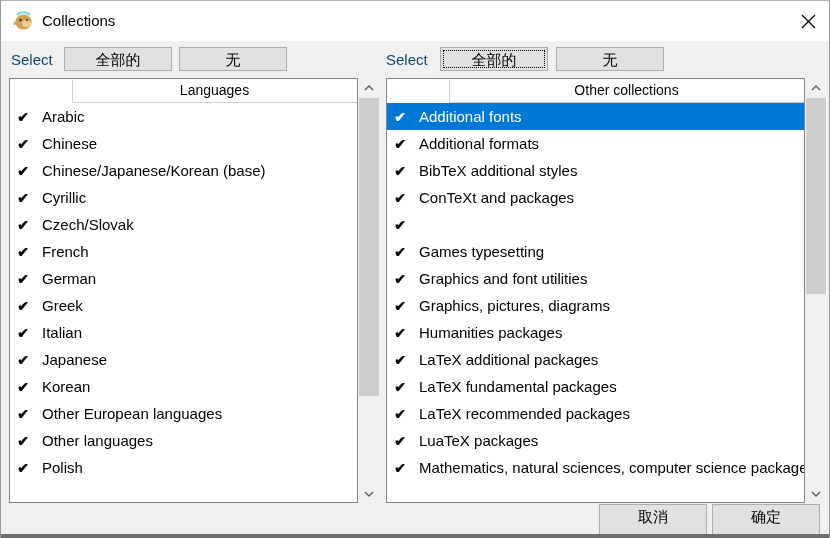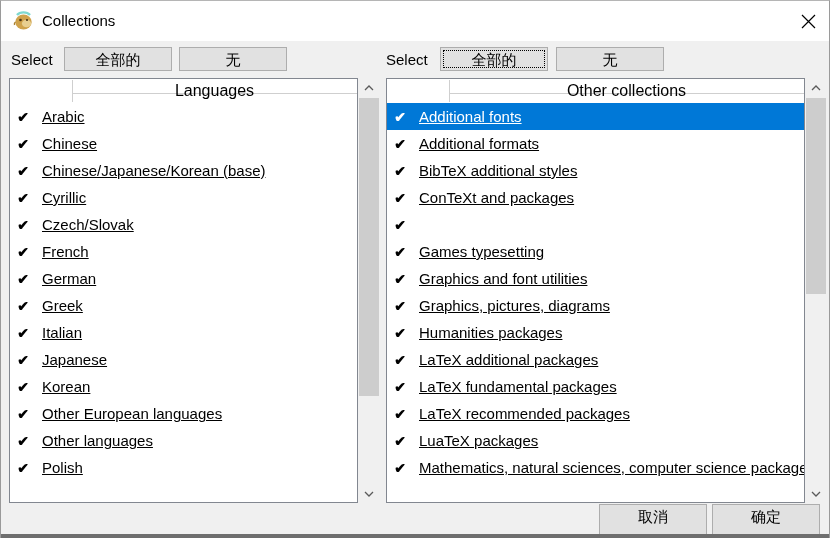--- a/index.html
+++ b/index.html
@@ -18,41 +18,41 @@
   }
 
   
   .titlebar { position:absolute; left:0; top:0; width:100%; height:40px; background:#ffffff; }
   .app-icon { position:absolute; left:12px; top:10px; width:21px; height:20px; }
   .title { position:absolute; left:41px; top:0; height:40px; line-height:40px; font-size:15px; color:#000; }
   .close-btn { position:absolute; right:7px; top:8px; width:28px; height:24px;
                display:flex; align-items:center; justify-content:center; cursor:default; }
 
   
-  .select-label { position:absolute; top:45px; height:27px; line-height:27px; font-size:15px; color:#000000; }
+  .select-label { position:absolute; top:45px; height:27px; line-height:27px; font-size:15px; color:#0c4a6e; }
   .btn {
     position:absolute; top:46px; width:108px; height:24px;
     background:#e1e1e1; border:1px solid #adadad;
     font-size:15px; text-align:center; line-height:23px; color:#000; cursor:default;
   }
   .btn.focused { outline:1px dotted #000; outline-offset:-4px; }
 
   
   .listbox { position:absolute; top:77px; height:425px; background:#fff; border:1px solid #828790; }
   .listbox.left  { left:8px;   width:349px; }
   .listbox.right { left:385px; width:419px; }
-  .list-header { position:relative; height:15px; font-size:16px;margin-left:36px; }
+  .list-header { position:relative; height:24px; font-size:14px;margin-left:36px; }
   .list-header .hdr-label { position:absolute; left:26px; right:0; top:0; height:24px;
                             line-height:23px; text-align:center; }
   .list-header .hdr-divider  { position:absolute; left:26px; top:1px; width:1px; height:22px; background:#cfcfcf; }
   .list-header .hdr-underline{ position:absolute; left:26px; right:0; bottom:0; height:1px; background:#cfcfcf; }
   .rows { position:absolute; left:0; right:0; top:24px; bottom:0; overflow:hidden; }
   .row { height:27px; display:flex; align-items:center; white-space:nowrap; overflow:hidden; font-size:15px; color:#000; }
   .row .chk { flex:0 0 26px; width:26px; text-align:center; font-weight:bold; font-size:14px; }
-  .row .lbl { margin-left:6px;text-decoration:underline; }
+  .row .lbl { margin-left:6px; }
   .row.sel { background:#0078d7; color:#fff; }
 
   
   .scrollbar { position:absolute; top:77px; width:22px; height:425px; background:#f0f0f0; }
   .scrollbar.left  { left:357px; }
   .scrollbar.right { left:804px; }
   .sb-btn { position:absolute; left:0; width:22px; height:19px;
             display:flex; align-items:center; justify-content:center; }
   .sb-btn.up { top:0; } .sb-btn.down { bottom:0; }
   .sb-thumb { position:absolute; left:1px; width:20px; background:#cdcdcd; }

